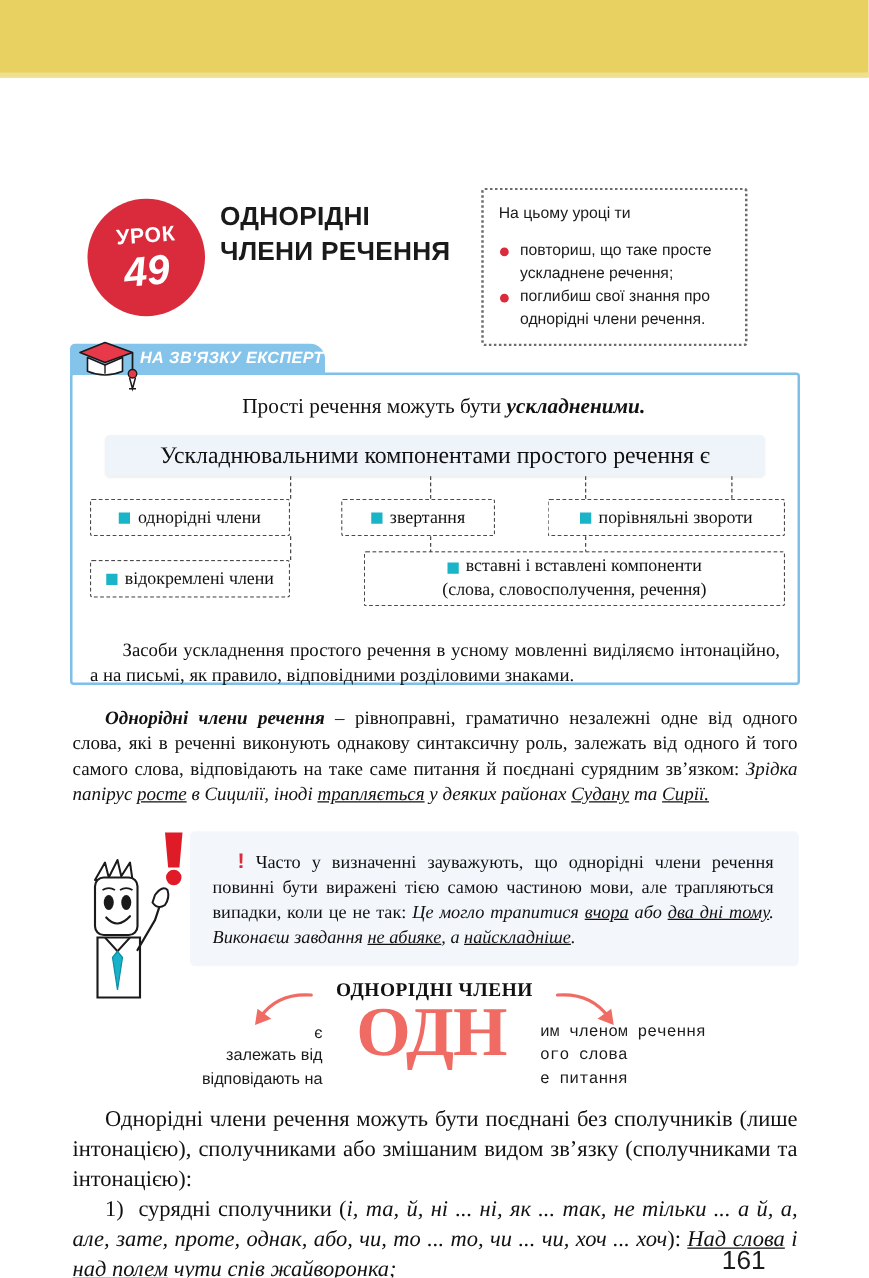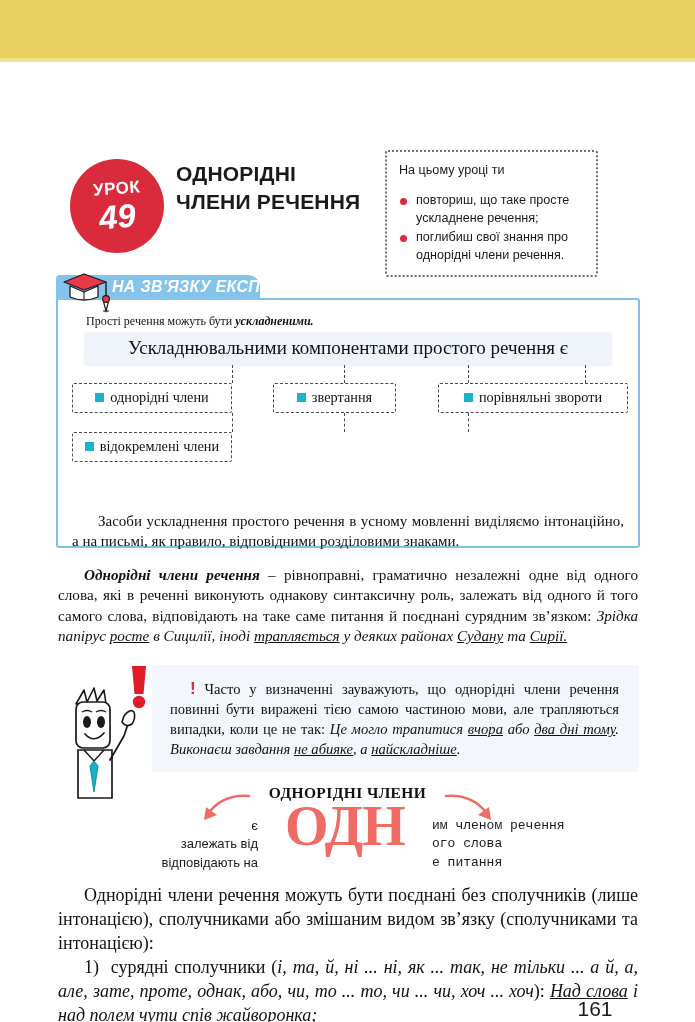--- a/index.html
+++ b/index.html
@@ -113,21 +113,21 @@
     background: #84c3ea;
     border-radius: 4px 12px 0 0;
     z-index: 3;
   }
   .expert-tab-text {
     position: absolute;
     left: 112px; top: 216px;
     font-family: "Liberation Sans", sans-serif;
     font-style: italic;
     font-weight: bold;
-    font-size: 16px;
+    font-size: 13px;
     letter-spacing: 0.3px;
     color: #ffffff;
     z-index: 4;
   }
   .cap-icon {
     position: absolute;
     left: 60px; top: 208px;
     width: 56px; height: 44px;
     z-index: 5;
   }
@@ -138,25 +138,26 @@
     left: 56px; top: 236px;
     width: 584px;
     min-height: 250px;
     border: 2.5px solid #7fc0e8;
     background: #ffffff;
     border-radius: 3px;
     padding: 14px 14px 12px 14px;
     z-index: 2;
   }
   .expert-intro {
-    font-size: 12px;
+    font-size: 17px;
     line-height: 1.3;
     color: #111;
     padding-left: 14px;
-    margin-bottom: 2px;
+    margin-bottom: 12px;
+    text-align: center;
   }
   .expert-intro i { font-weight: bold; font-style: italic; }
 
   
   .diagram-root {
     margin: 0 12px 0 12px;
     height: 33px;
     background: #eef4fa;
     border-radius: 4px;
     display: flex;
@@ -408,20 +409,27 @@
       </div>
 
       <div class="vline" style="left:272px; top:48px; height:19px;"></div>
       <div class="vline" style="left:396px; top:48px; height:19px;"></div>
       <div class="vline" style="left:160px; top:48px; height:19px;"></div>
 
       <div class="dnode" style="left:0px; top:67px; width:160px; height:30px;">
         <span class="sq"></span>
           <span>відокремлені члени</span>
       </div>
+      <div class="dnode dnode-multi" style="left:219px; top:60px; width:337px; height:44px;">
+        <span class="l1">
+            <span class="sq"></span>
+            <span>вставні і вставлені компоненти</span>
+          </span>
+        <span class="l2">(слова, словосполучення, речення)</span>
+      </div>
     </div>
 
     <div class="expert-closing">
       <span class="ind"></span><span>Засоби ускладнення простого речення в усному мовленні виділяємо інтонаційно, а на письмі, як правило, відповідними розділовими знаками.</span>
     </div>
   </div>
 
   <div class="def-para">
     <span class="ind"></span><span class="term">Однорідні члени речення</span><span> – </span><span>рівноправні, граматично незалежні одне від одного слова, які в реченні виконують однакову синтаксичну роль, залежать від одного й того самого слова, відповідають на таке саме питання й поєднані сурядним зв’язком: </span><span class="ex"><span>Зрідка папірус </span><span class="u">росте</span><span> в Сицилії, іноді </span><span class="u">трапляється</span><span> у деяких районах </span><span class="u">Судану</span><span> та </span><span class="u">Сирії.</span></span>
   </div>

